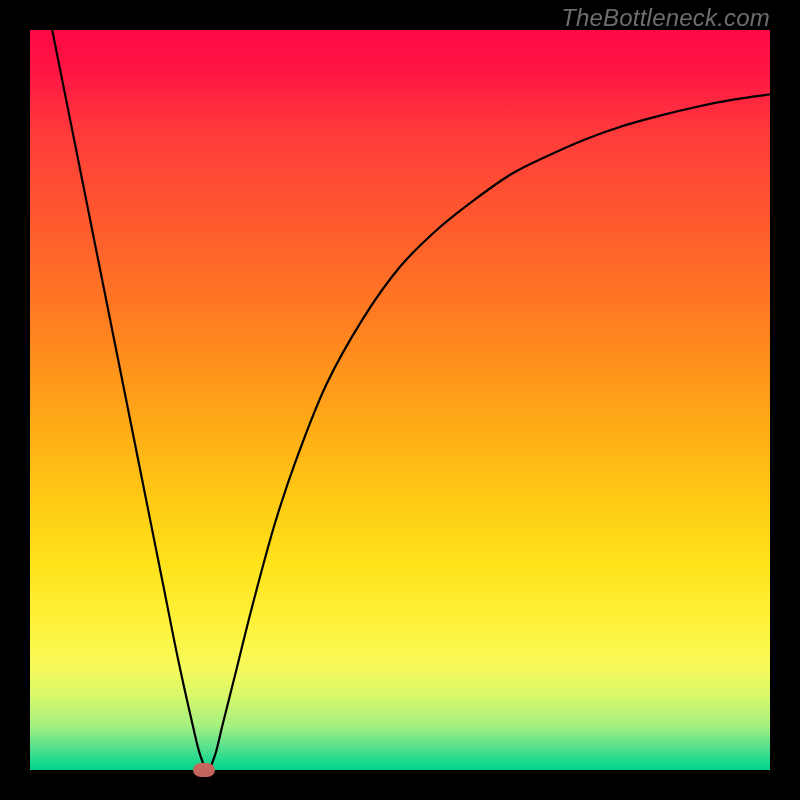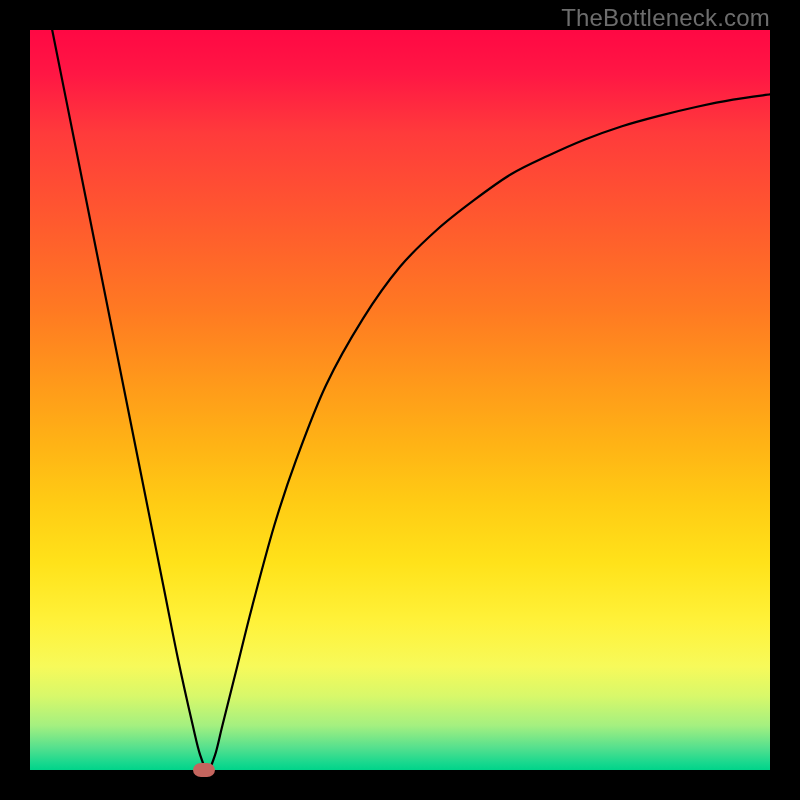--- a/index.html
+++ b/index.html
@@ -9,20 +9,21 @@
     height: 800px;
     background: #000;
     font-family: Arial, Helvetica, sans-serif;
     overflow: hidden;
   }
   .frame {
     position: relative;
     width: 800px;
     height: 800px;
     background: #000;
+    font-style: italic;
   }
   .plot {
     position: absolute;
     left: 30px;
     top: 30px;
     width: 740px;
     height: 740px;
     background: linear-gradient(to bottom,
       #ff0844 0%,
       #ff1744 6%,

